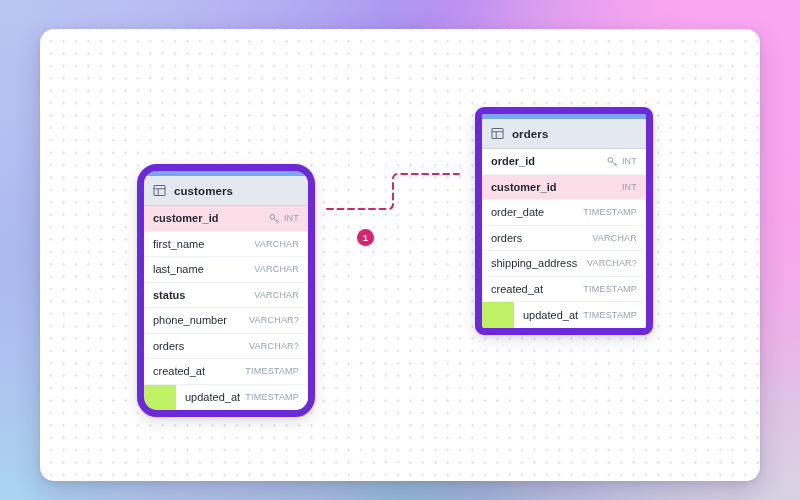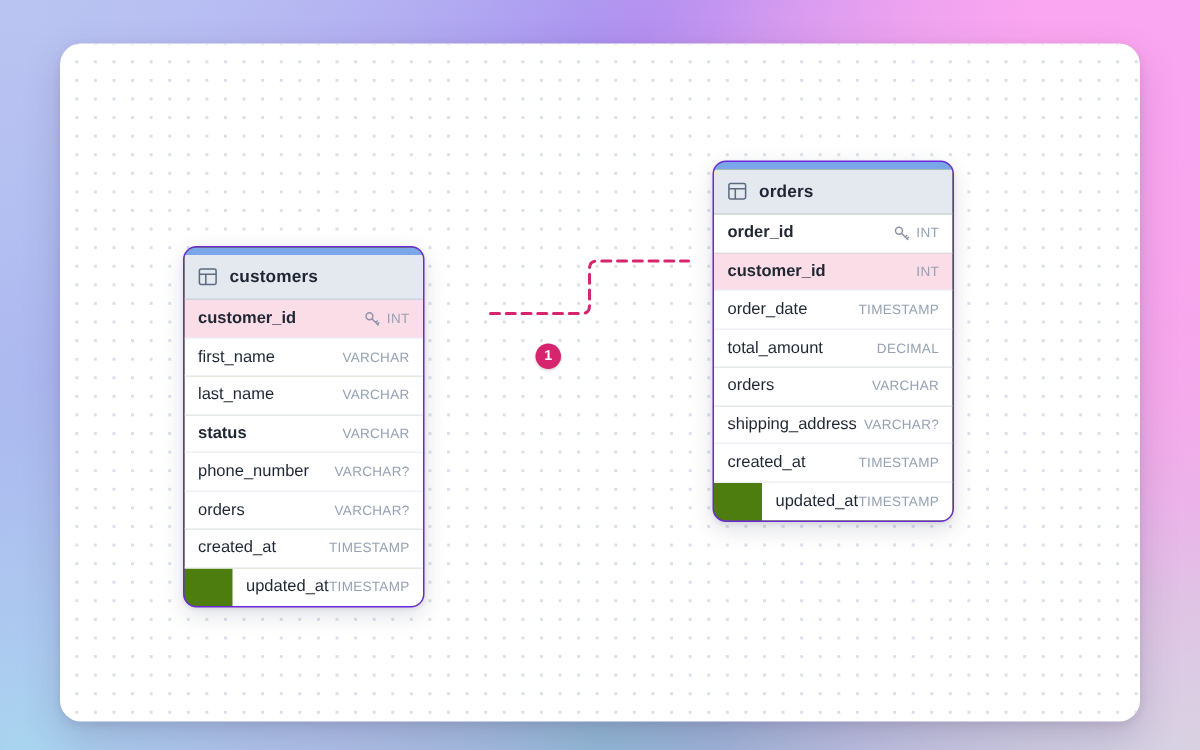--- a/index.html
+++ b/index.html
@@ -72,28 +72,28 @@
     justify-content: center;
     line-height: 1;
     box-shadow: 0 1px 2px rgba(0,0,0,0.18);
   }
   .badge-one { left: 317px; top: 200px; }
   .badge-many { left: 452px; top: 168px; }
 
   
   .table-card {
     position: absolute;
-    width: 161px;
-    background: #4d7c0f;
-    border: 1px solid #6d28d9;
+    width: 178px;
+    background: #bef264;
+    border: 7px solid #6d28d9;
     border-radius: 9px;
     box-shadow: 0 5px 14px rgba(45,55,80,0.15), 0 1px 3px rgba(45,55,80,0.10);
     overflow: hidden;
   }
-  #card-customers { left: 122px; top: 164px; }
+  #card-customers { left: 137px; top: 164px; border-radius: 20px; }
   #card-orders    { left: 475px; top: 107px; }
 
   .accent-strip {
     height: 5px;
     background: #7ba6ea;
   }
 
   .card-header {
     height: 30px;
     background: #e4e9f0;
@@ -240,24 +240,20 @@
     </div>
     <div class="field-row highlight">
       <span class="field-name bold">customer_id</span>
       <span class="field-type">INT</span>
     </div>
     <div class="field-row">
       <span class="field-name">order_date</span>
       <span class="field-type">TIMESTAMP</span>
     </div>
     <div class="field-row">
-      <span class="field-name">total_amount</span>
-      <span class="field-type">DECIMAL</span>
-    </div>
-    <div class="field-row">
       <span class="field-name">orders</span>
       <span class="field-type">VARCHAR</span>
     </div>
     <div class="field-row">
       <span class="field-name">shipping_address</span>
       <span class="field-type">VARCHAR?</span>
     </div>
     <div class="field-row">
       <span class="field-name">created_at</span>
       <span class="field-type">TIMESTAMP</span>

